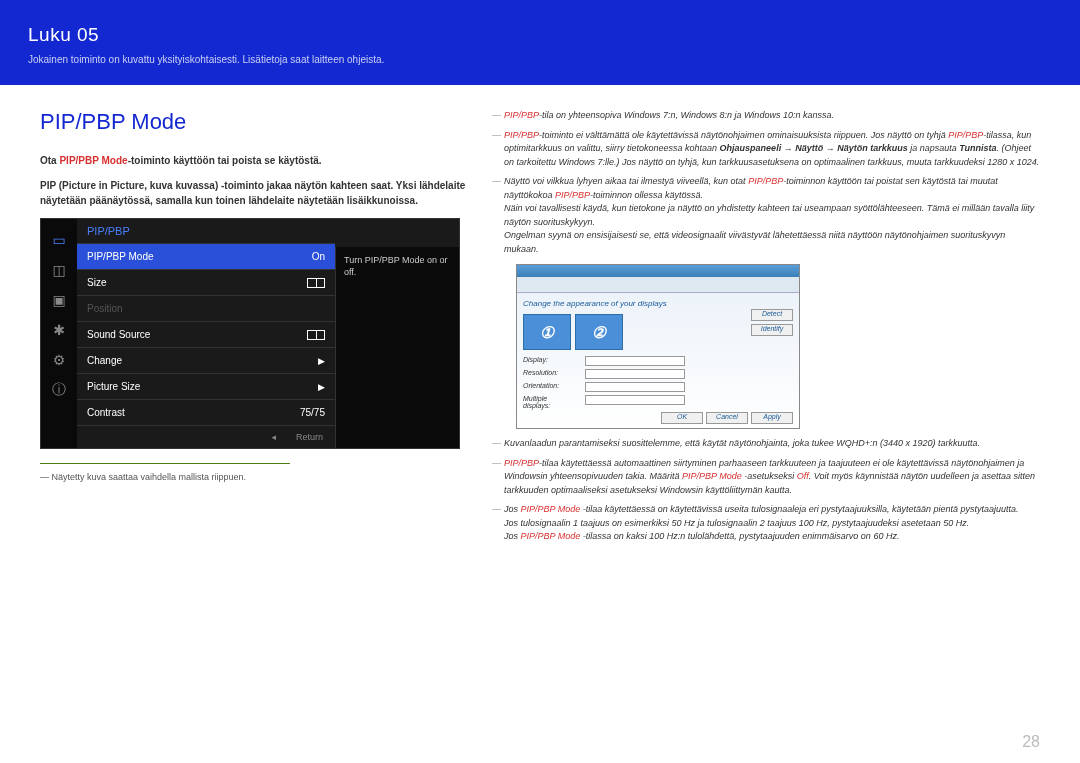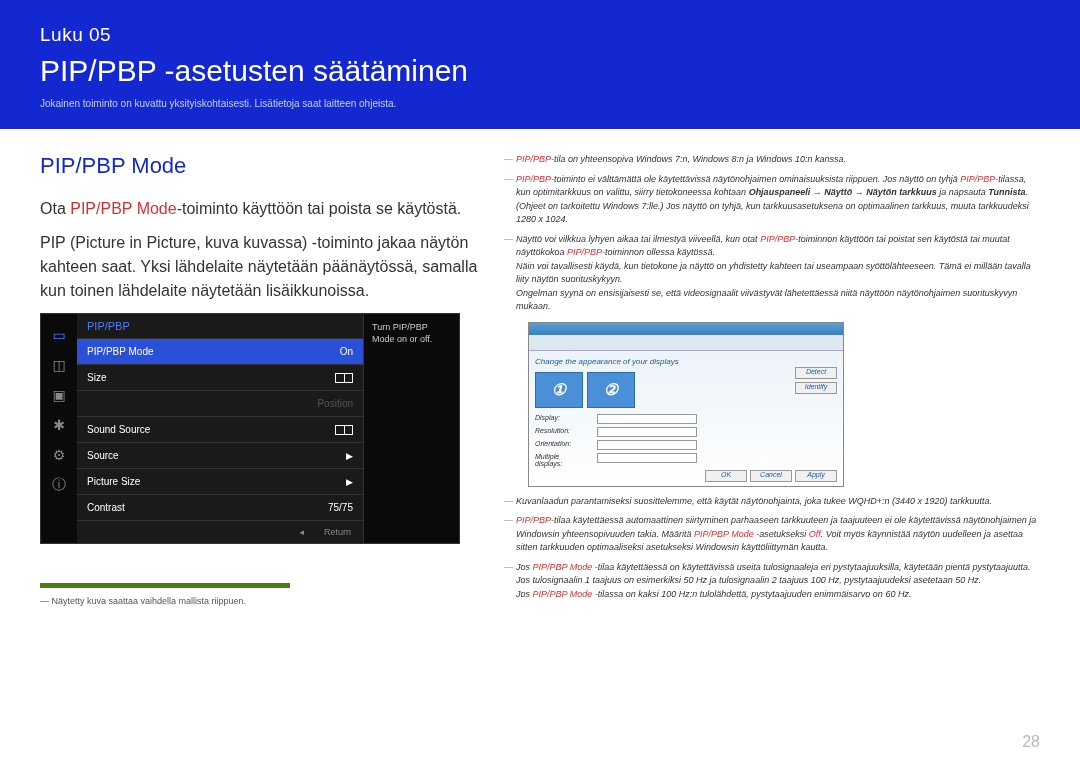--- a/index.html
+++ b/index.html
@@ -1,63 +1,62 @@
 <!DOCTYPE html>
 <html><head>
 <meta charset="utf-8">
 <style>
 * { margin: 0; padding: 0; box-sizing: border-box; }
 body { font-family: Arial, sans-serif; width: 1080px; height: 763px; background: #fff; position: relative; }
-.header-blue { background: #1428d2; color: #fff; padding: 24px 40px 20px; }
+.header-blue { background: #1428d2; color: #fff; padding: 24px 28px 20px; }
 .chapter { font-size: 19px; font-weight: 300; letter-spacing: 0.5px; margin-bottom: 8px; }
 .title { font-size: 30px; font-weight: 300; margin-bottom: 10px; }
 .subtitle { font-size: 10px; color: #c8d0f0; }
-.content { padding: 24px 40px; display: flex; gap: 24px; }
+.content { padding: 24px 40px; display: flex; gap: 12px; }
 .left-col { width: 440px; }
 .right-col { flex: 1; font-style: italic; }
 .section-title { color: #1428d2; font-size: 22px; font-weight: 400; margin-bottom: 18px; }
-.body-text { font-size: 16px; color: #333; line-height: 1.5; margin-bottom: 10px; }
+.body-text { font-size: 10px; color: #333; line-height: 1.5; margin-bottom: 10px; font-weight: bold; }
 .red { color: #d83030; }
 .osd-menu { width: 420px; border: 1px solid #333; background: #1a1a1a; color: #fff; margin-top: 8px; display: flex; font-size: 10px; }
 .osd-sidebar { width: 36px; background: #0a0a0a; display: flex; flex-direction: column; align-items: center; padding-top: 6px; }
 .osd-icon { width: 22px; height: 22px; margin: 4px 0; display: flex; align-items: center; justify-content: center; font-size: 14px; color: #888; }
 .osd-main { flex: 1; }
 .osd-header { padding: 6px 10px; color: #4a7fff; font-size: 11px; }
 .osd-row { display: flex; justify-content: space-between; padding: 7px 10px; border-top: 1px solid #333; align-items: center; }
 .osd-row.active { background: #2a4fd8; }
-.osd-row.disabled { color: #555; justify-content: flex-end; }
+.osd-row.disabled { color: #555; }
 .osd-arrow { font-size: 9px; }
-.osd-right { width: 96px; background: #0a0a0a; padding: 8px; font-size: 9px; color: #ccc; line-height: 1.3; border-left: 1px solid #333; }
+.osd-right { width: 124px; background: #0a0a0a; padding: 8px; font-size: 9px; color: #ccc; line-height: 1.3; border-left: 1px solid #333; margin-top: 28px; }
 .osd-footer { display: flex; justify-content: flex-end; gap: 20px; padding: 6px 12px; border-top: 1px solid #333; font-size: 9px; color: #888; }
 .split-icon { display: inline-block; width: 18px; height: 10px; border: 1px solid #fff; position: relative; }
 .split-icon::after { content: ''; position: absolute; left: 50%; top: 0; bottom: 0; width: 1px; background: #fff; }
-.hr-note { border-top: 5px solid #4d7c0f; width: 250px; margin-top: 39px; padding-top: 8px; }
+.hr-note { border-top: 1px solid #4d7c0f; width: 250px; margin-top: 14px; padding-top: 8px; }
 .note-text { font-size: 9px; color: #555; }
 .note-list { font-size: 9px; color: #333; line-height: 1.5; margin-bottom: 6px; padding-left: 12px; position: relative; }
 .note-list::before { content: '―'; position: absolute; left: 0; color: #888; }
-.win-screenshot { width: 316px; height: 165px; border: 1px solid #888; margin: 8px 0 8px 24px; background: linear-gradient(#e8f0f8, #fff); position: relative; }
+.win-screenshot { width: 284px; height: 165px; border: 1px solid #888; margin: 8px 0 8px 24px; background: linear-gradient(#e8f0f8, #fff); position: relative; }
 .win-bar { background: linear-gradient(#5a9fd8, #3a7fb8); height: 12px; }
 .win-ribbon { height: 16px; background: #dde8f0; border-bottom: 1px solid #aac; }
 .win-body { padding: 6px; font-size: 8px; color: #1a5a9a; }
 .win-monitors { display: flex; gap: 4px; margin: 6px 0; }
 .win-mon { width: 48px; height: 36px; background: #4a8fd8; border: 1px solid #2a6fa8; display: flex; align-items: center; justify-content: center; color: #fff; font-size: 16px; font-weight: bold; }
 .win-btns { position: absolute; right: 6px; top: 44px; display: flex; flex-direction: column; gap: 3px; }
 .win-btn { width: 42px; height: 12px; background: #f0f0f0; border: 1px solid #999; font-size: 7px; text-align: center; }
 .win-form-row { display: flex; gap: 12px; margin: 3px 0; font-size: 7px; color: #333; }
 .win-form-label { width: 50px; }
 .win-form-drop { width: 100px; height: 10px; background: #fff; border: 1px solid #999; }
 .win-footer { position: absolute; bottom: 4px; right: 6px; display: flex; gap: 3px; }
 .page-num { position: absolute; bottom: 12px; right: 40px; font-size: 16px; color: #bbb; margin-left: 48px; }
 </style>
 </head>
 <body>
 
 <div class="header-blue">
   <div class="chapter">Luku 05</div>
-  <div class="title">PIP/PBP -asetusten säätäminen</div>
   <div class="subtitle">Jokainen toiminto on kuvattu yksityiskohtaisesti. Lisätietoja saat laitteen ohjeista.</div>
 </div>
 
 <div class="content">
   <div class="left-col">
     <div class="section-title">PIP/PBP Mode</div>
     <p class="body-text">
       <span>Ota </span><span class="red">PIP/PBP Mode</span><span>-toiminto käyttöön tai poista se käytöstä.</span>
     </p>
     <p class="body-text">PIP (Picture in Picture, kuva kuvassa) -toiminto jakaa näytön kahteen saat. Yksi lähdelaite näytetään päänäytössä, samalla kun toinen lähdelaite näytetään lisäikkunoissa.</p>
@@ -83,21 +82,21 @@
         </div>
         <div class="osd-row disabled">
           <span>Position</span>
             <span></span>
         </div>
         <div class="osd-row">
           <span>Sound Source</span>
             <span class="split-icon"></span>
         </div>
         <div class="osd-row">
-          <span>Source</span>
+          <span>Change</span>
             <span class="osd-arrow">▶</span>
         </div>
         <div class="osd-row">
           <span>Picture Size</span>
             <span class="osd-arrow">▶</span>
         </div>
         <div class="osd-row">
           <span>Contrast</span>
             <span>75/75</span>
         </div>

